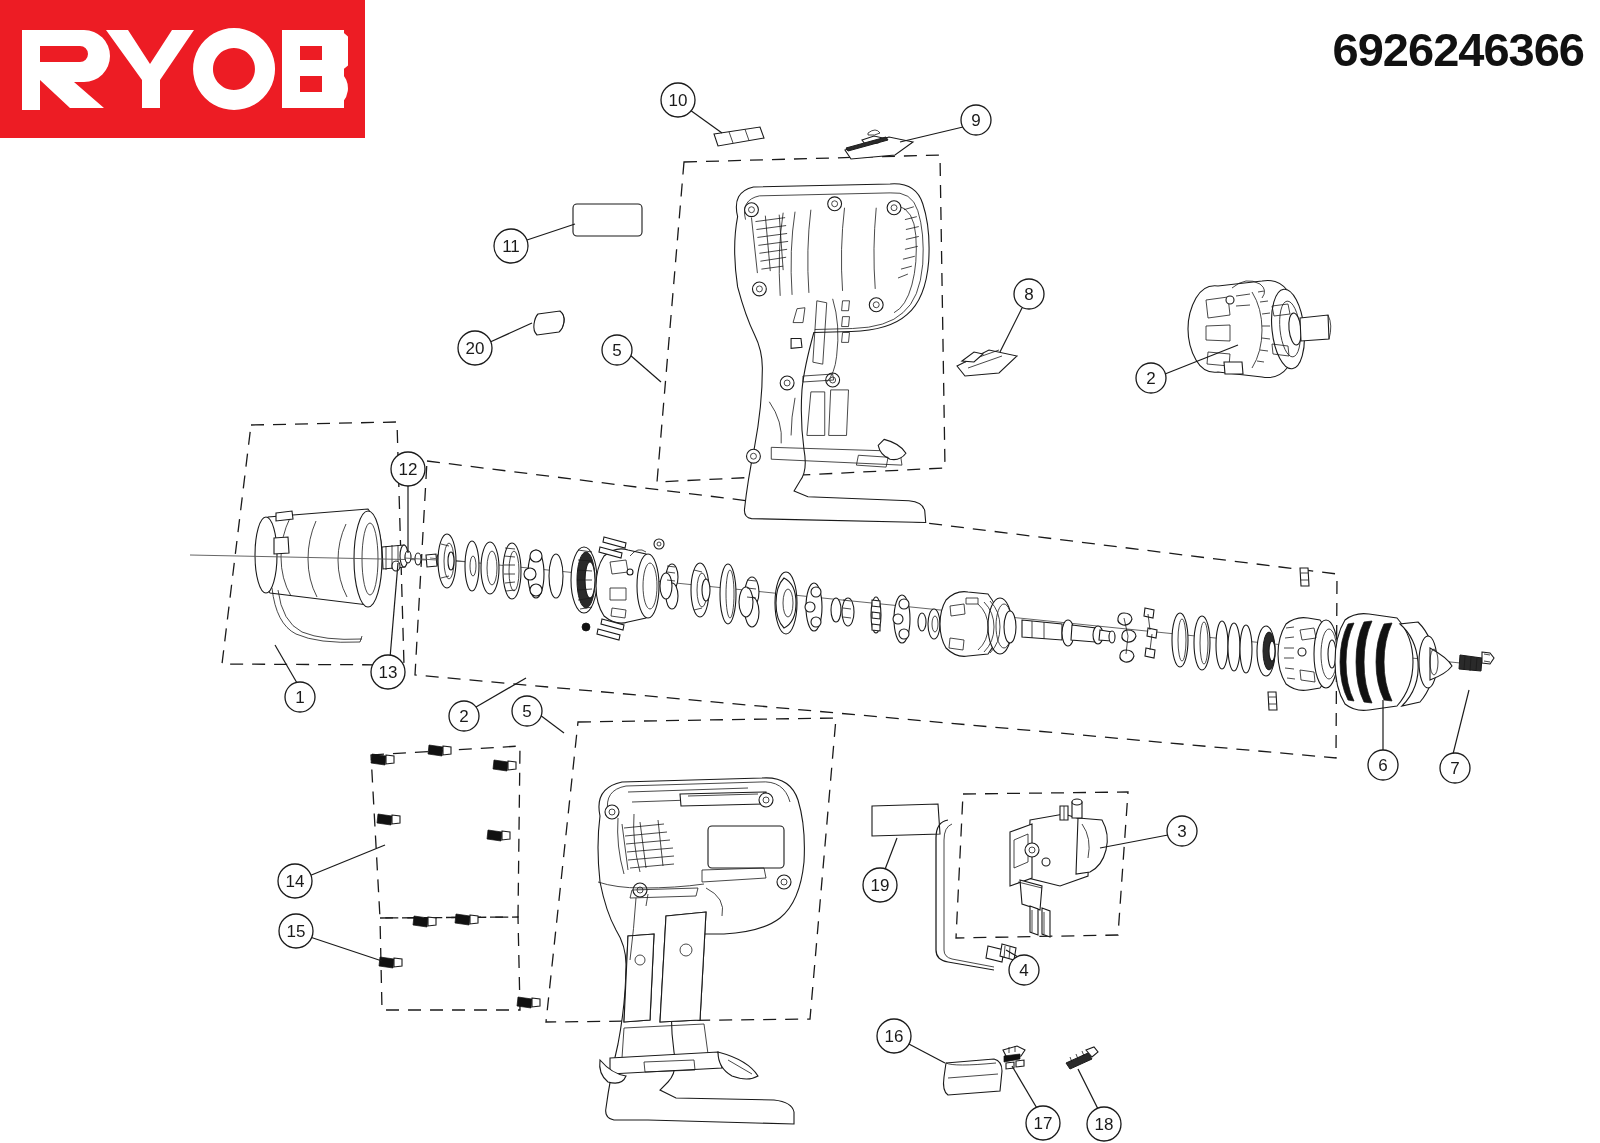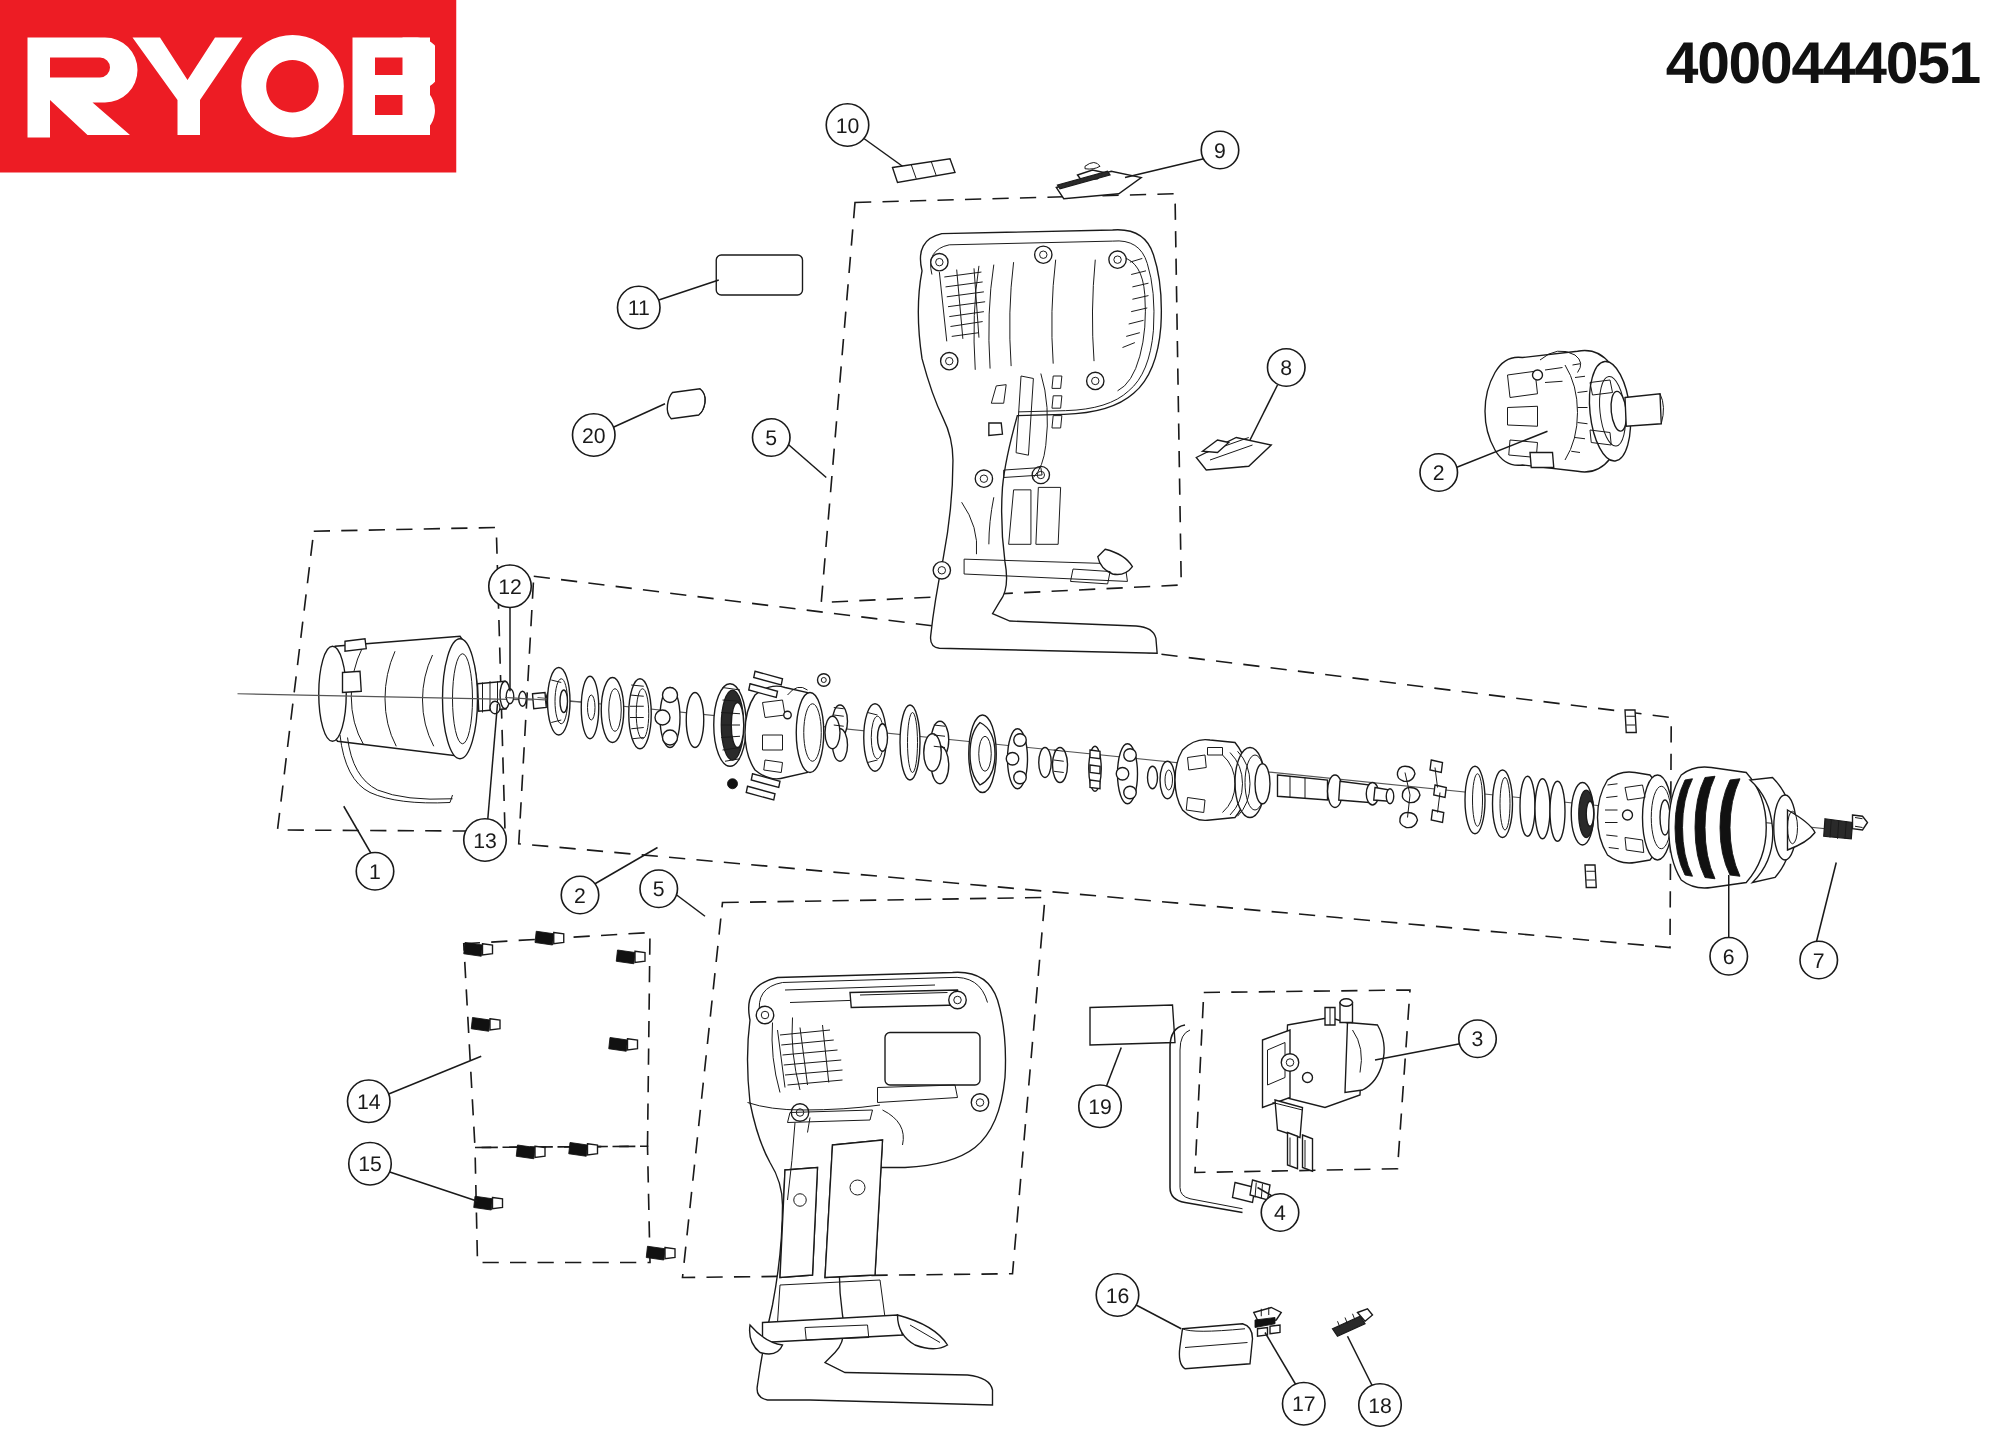--- a/index.html
+++ b/index.html
@@ -56,21 +56,21 @@
 
         <path fill="#ffffff" d="M216 2 a41 41 0 1 0 0.1 0 Z M216 22 a21 21 0 1 1 -0.1 0 Z"></path>
 
         <path fill="#ffffff" d="M264 4 h52 a21 21 0 0 1 5 41 a21 21 0 0 1 -5 37 h-52 Z M282 20 v14 h30 a7 7 0 0 0 0-14 Z M282 50 v16 h32 a8 8 0 0 0 0-16 Z"></path>
 
         <rect x="304" y="4" width="22" height="78" fill="#ffffff"></rect>
       </svg>
     </div>
   </div>
 
-  <div class="part-number">4000444051</div>
+  <div class="part-number">6926246366</div>
 
   <svg id="svgroot" viewBox="0 0 1600 1143">
     <defs>
       <pattern id="hatch" width="5" height="5" patternTransform="rotate(45)" patternUnits="userSpaceOnUse">
         <line x1="0" y1="0" x2="0" y2="5" stroke="#1a1a1a" stroke-width="1.1"></line>
       </pattern>
       <pattern id="hatchfine" width="3.2" height="3.2" patternTransform="rotate(35)" patternUnits="userSpaceOnUse">
         <line x1="0" y1="0" x2="0" y2="3.2" stroke="#1a1a1a" stroke-width="0.8"></line>
       </pattern>
       <pattern id="dots" width="6" height="6" patternUnits="userSpaceOnUse">

